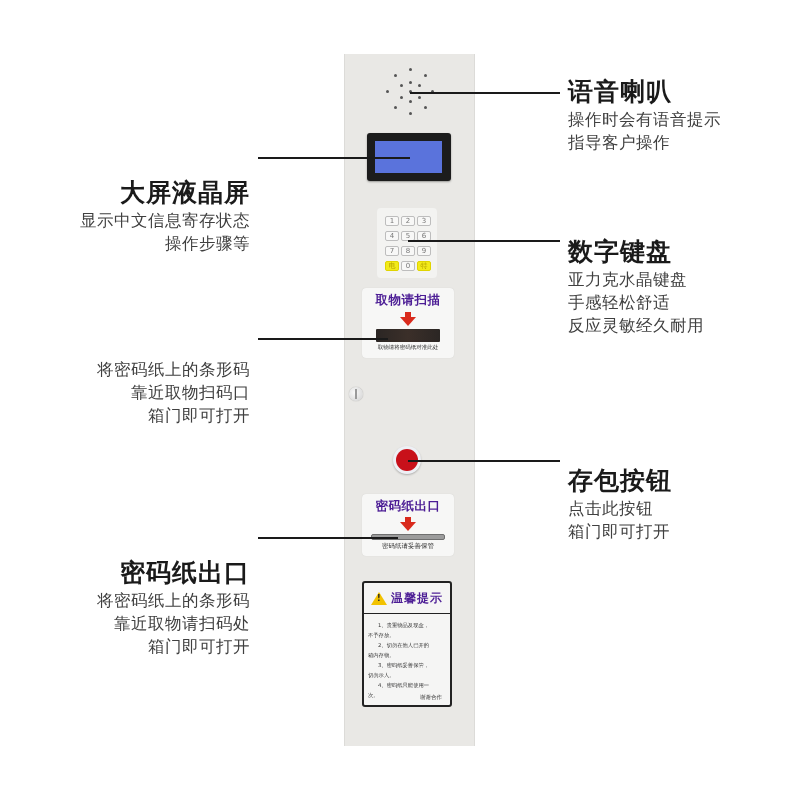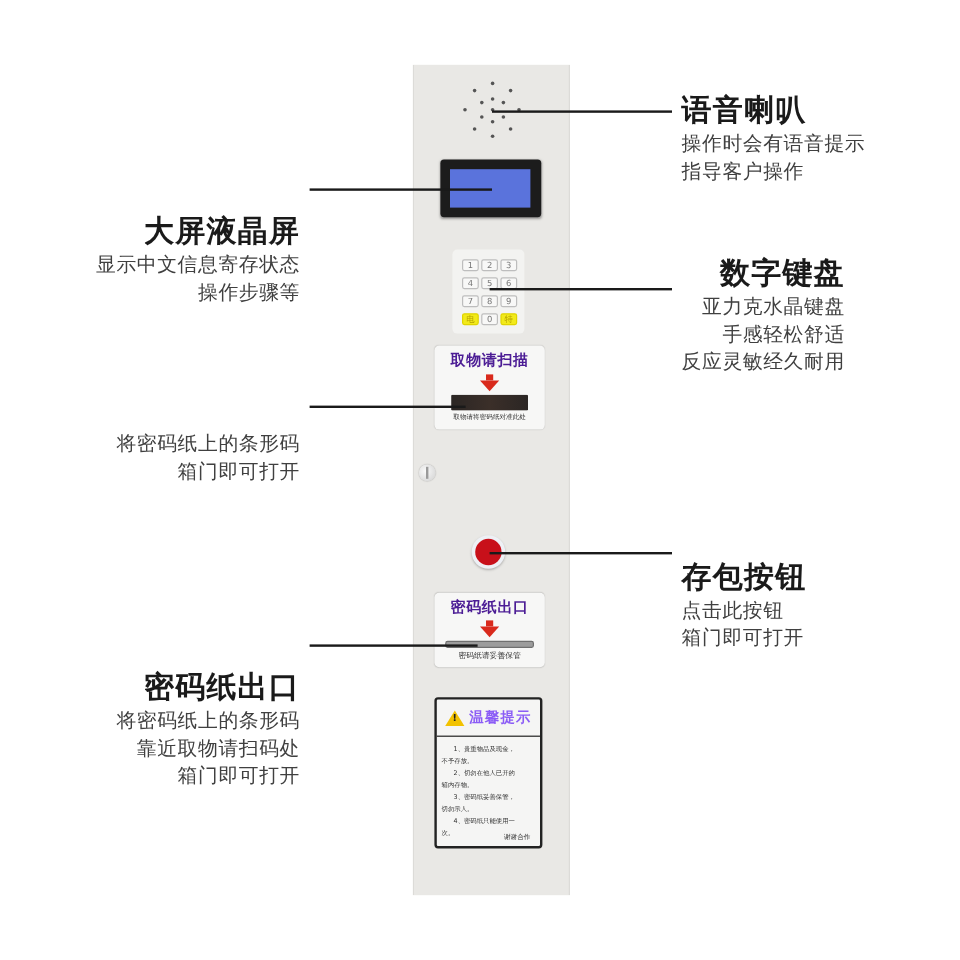--- a/index.html
+++ b/index.html
@@ -43,21 +43,21 @@
     background:radial-gradient(circle at 40% 40%, #fafafa, #cfcfcf); box-shadow:0 0 1px rgba(0,0,0,0.4); }
   .lock::after { content:""; position:absolute; left:6px; top:2px; width:2px; height:10px; background:#9a9a9a; }
   .red-btn { position:absolute; left:393px; top:446px; width:28px; height:28px; border-radius:50%;
     background:#eef0f5; box-shadow:0 1px 2px rgba(0,0,0,0.25); }
   .red-btn .inner { position:absolute; left:3px; top:3px; width:22px; height:22px; border-radius:50%; background:#c8101a; }
   .notice { position:absolute; left:362px; top:581px; width:90px; height:126px; background:#f5f5f4;
     border:2px solid #222; border-radius:3px; box-sizing:border-box; }
   .notice-head { height:30px; border-bottom:1.5px solid #222; display:flex; align-items:center; justify-content:center; gap:4px; }
   .warn-tri { width:0; height:0; border-left:8px solid transparent; border-right:8px solid transparent; border-bottom:13px solid #f2c200; position:relative; }
   .warn-tri span { position:absolute; left:-2px; top:2px; font-size:8px; font-weight:bold; color:#222; }
-  .notice-title { font-size:12px; font-weight:bold; color:#8b5cf6; letter-spacing:1px; }
+  .notice-title { font-size:12px; font-weight:bold; color:#4c1d95; letter-spacing:1px; }
   .notice-body { padding:6px 4px 0 4px; font-size:5.3px; line-height:10px; color:#333; }
   .notice-body .indent { padding-left:10px; }
   .notice-foot { position:absolute; right:8px; bottom:4px; font-size:5.5px; color:#333; }
   .line { position:absolute; height:1.5px; background:#1a1a1a; }
   .callout { position:absolute; }
   .callout.left { text-align:right;margin-top:36px; }
   .callout.right { text-align:left; }
   .callout .title { font-size:25px; font-weight:bold; color:#1a1a1a; line-height:32px; letter-spacing:1px; }
   .callout .desc { font-size:16.5px; color:#404040; line-height:23px; letter-spacing:0.5px; }
 </style>
@@ -161,29 +161,30 @@
   <div class="desc">操作时会有语音提示</div>
   <div class="desc">指导客户操作</div>
 </div>
 
 <div class="callout left" style="right:550px;top:141px;">
   <div class="title">大屏液晶屏</div>
   <div class="desc">显示中文信息寄存状态</div>
   <div class="desc">操作步骤等</div>
 </div>
 
-<div class="callout right" style="left:568px;top:212px;text-align:right;">
+<div class="callout right" style="left:568px;top:236px;">
   <div class="title">数字键盘</div>
   <div class="desc">亚力克水晶键盘</div>
   <div class="desc">手感轻松舒适</div>
   <div class="desc">反应灵敏经久耐用</div>
 </div>
 
 <div class="callout left" style="right:550px;top:322px;">
   <div class="desc">将密码纸上的条形码</div>
+  <div class="desc">靠近取物扫码口</div>
   <div class="desc">箱门即可打开</div>
 </div>
 
 <div class="callout right" style="left:568px;top:465px;">
   <div class="title">存包按钮</div>
   <div class="desc">点击此按钮</div>
   <div class="desc">箱门即可打开</div>
 </div>
 
 <div class="callout left" style="right:550px;top:521px;">

